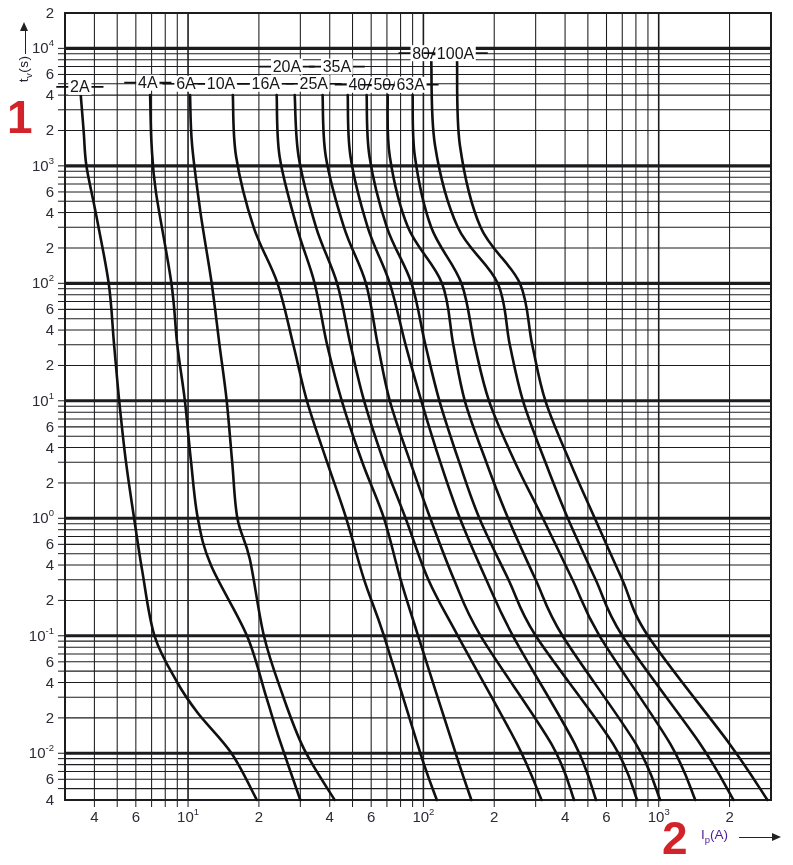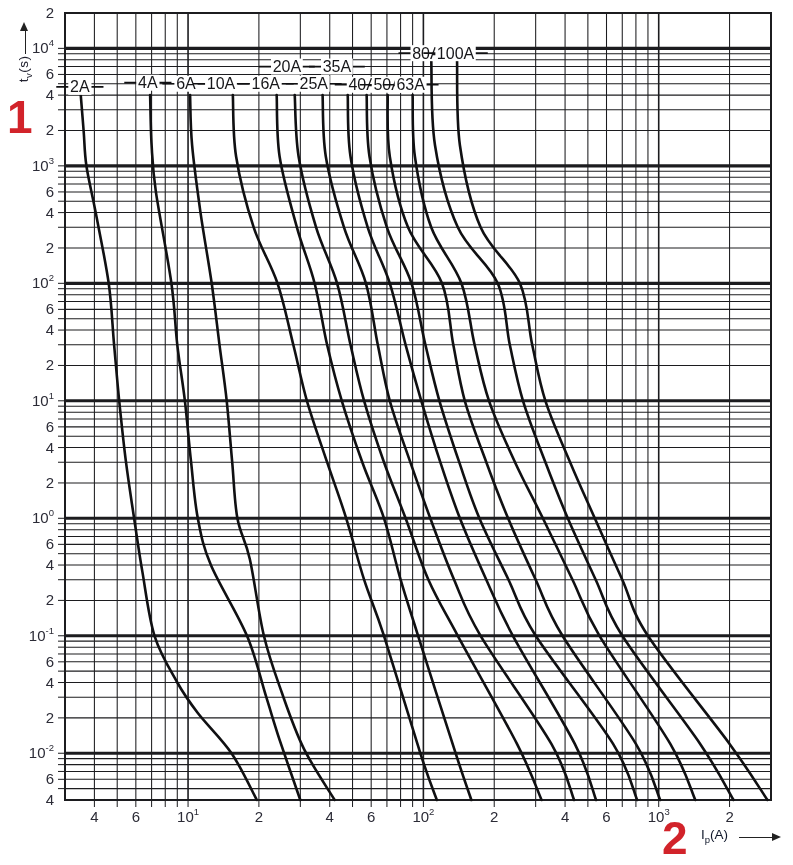--- a/index.html
+++ b/index.html
@@ -5,21 +5,21 @@
   html,body{margin:0;padding:0;background:#ffffff;width:793px;height:865px;overflow:hidden;
     font-family:"Liberation Sans",sans-serif;}
   .stage{position:relative;width:793px;height:865px;background:#fff;}
   svg{position:absolute;left:0;top:0;}
   .ytitle{position:absolute;left:-1px;top:60px;width:52px;text-align:center;
     transform:rotate(-90deg);font-size:13.5px;color:#222230;letter-spacing:.5px;}
   .ytitle sub,.xtitle sub{font-size:9.5px;}
   .arrow-up{position:absolute;left:25px;top:27px;width:0;height:27px;border-left:1.7px solid #222;}
   .arrow-up::before{content:'';position:absolute;top:-9px;left:-5.6px;width:0;height:0;
     border:4.5px solid transparent;border-bottom:9px solid #222;}
-  .xtitle{position:absolute;left:701px;top:827px;font-size:13.5px;color:#0f172a;}
+  .xtitle{position:absolute;left:701px;top:827px;font-size:13.5px;color:#4c1d95;}
   .arrow-right{position:absolute;left:739px;top:837px;width:37px;height:0;border-top:1.7px solid #222;}
   .arrow-right::after{content:'';position:absolute;right:-9px;top:-5.4px;width:0;height:0;
     border:4.5px solid transparent;border-left:9px solid #222;}
   .red-num{position:absolute;font-weight:bold;font-size:46px;line-height:1;}
   .red-1{left:7px;top:94px;}
   .red-2{left:662px;top:815px;}
 </style>
 </head>
 <body>
 

